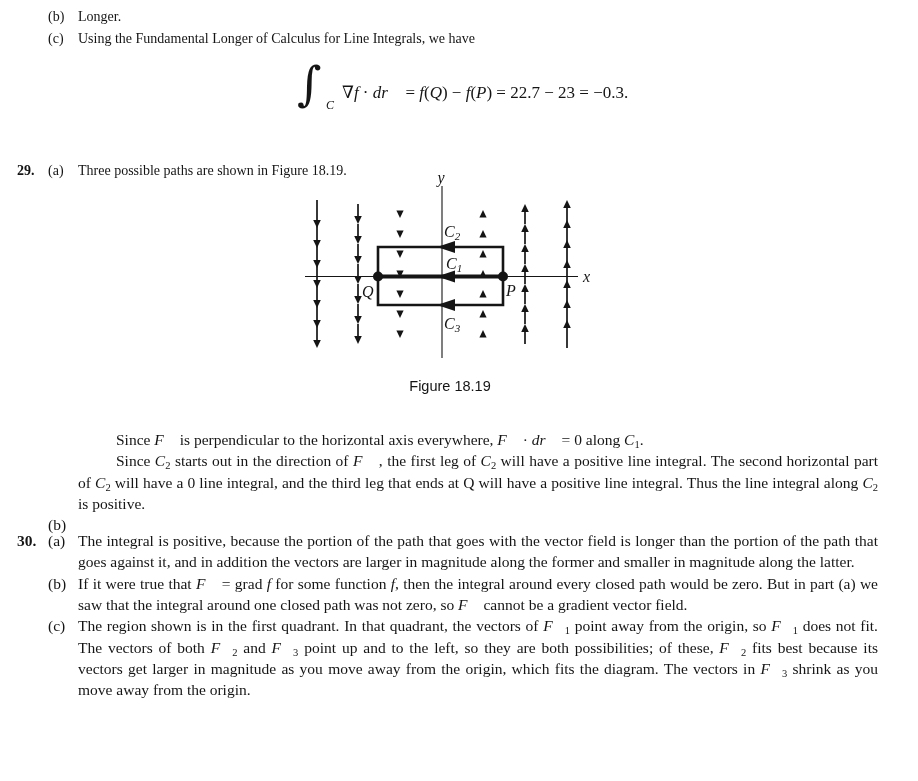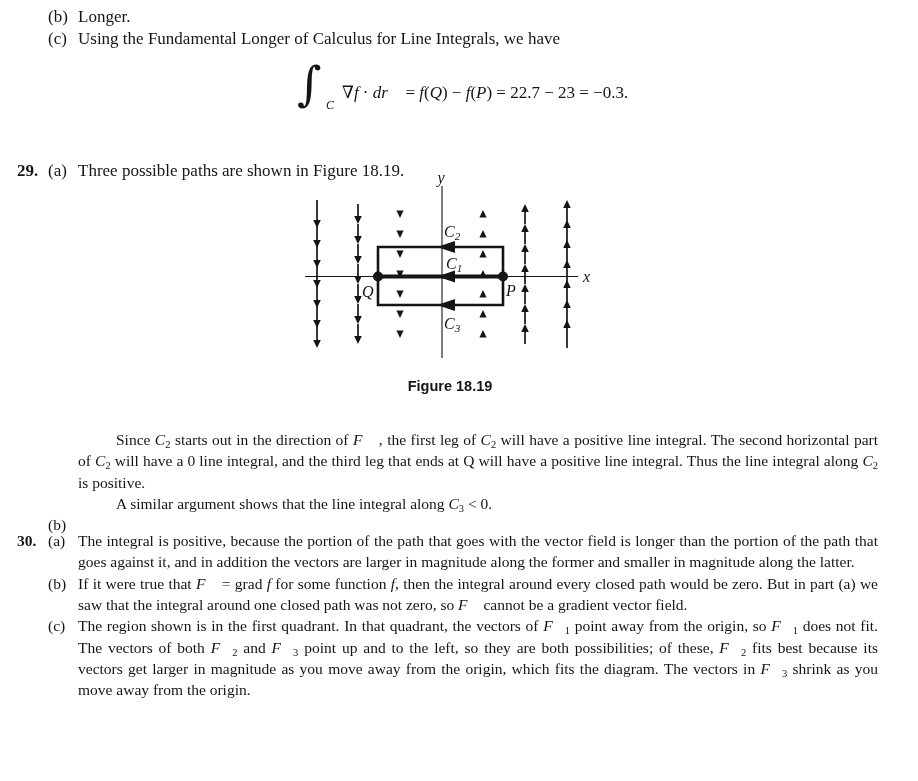--- a/index.html
+++ b/index.html
@@ -2,41 +2,41 @@
 <html><head>
 <meta charset="utf-8">
 <style>
   html,body{margin:0;padding:0;}
   body{
     width:918px;height:781px;background:#ffffff;color:#151515;
     font-family:"Liberation Serif","DejaVu Serif",serif;
     position:relative;overflow:hidden;
   }
   .abs{position:absolute;}
-  .txt{font-size:17px;line-height:21px;}
+  .txt{font-size:14px;line-height:21px;}
   i{font-style:italic;}
   sub{font-size:68%;line-height:0;vertical-align:-0.25em;}
   .lbl{display:inline-block;width:30px;}
   .num{display:inline-block;width:31px;font-weight:bold;margin-top:32px;}
   
   #line-b{left:48px;top:6px;}
   #line-c{left:48px;top:28px;}
   
   #formula{left:297px;top:55px;display:flex;align-items:center;height:58px;}
   #int-wrap{position:relative;width:30px;height:58px;}
   #int-sign{font-size:47px;font-style:italic;line-height:58px;display:block;
             font-family:"DejaVu Serif","Liberation Serif",serif;}
   #int-sub{position:absolute;right:-7px;bottom:0px;font-size:12px;font-style:italic;}
   #formula-body{margin-left:15px;font-size:17px;white-space:nowrap;margin-top:16px;}
   
   #item29-line{left:17px;top:128px;}
   
   #figure-box{left:295px;top:172px;width:317px;height:190px;}
   #figure-caption{left:295px;top:378px;width:310px;text-align:center;
-    font-family:"Liberation Sans","DejaVu Sans",sans-serif;font-weight:bold;font-size:14.5px;}
+    font-family:"Liberation Sans","DejaVu Sans",sans-serif;font-weight:normal;font-size:14.5px;}
   svg{display:block;}
   svg text{font-family:"Liberation Serif","DejaVu Serif",serif;}
   
   #flow{left:17px;top:429px;width:861px;font-size:15.5px;line-height:21.3px;}
   .expl{margin-left:61px;width:800px;text-align:justify;}
   .indent{text-indent:38px;}
   .part{position:relative;padding-left:61px;width:800px;text-align:justify;}
   .part .plabel{position:absolute;left:31px;top:0;}
   .part .pnum{position:absolute;left:0;top:0;font-weight:bold;}
   #item30{margin-top:16px;}
@@ -150,22 +150,22 @@
       <circle cx="503" cy="276.5" r="5" fill="#151515"></circle>
       <text x="506" y="296" font-size="16" font-style="italic" fill="#151515">P</text>
       <text x="444" y="237" font-size="16" font-style="italic" fill="#151515">C<tspan font-size="11" dy="3">2</tspan></text>
       <text x="446" y="269" font-size="16" font-style="italic" fill="#151515">C<tspan font-size="11" dy="3">1</tspan></text>
       <text x="444" y="329" font-size="16" font-style="italic" fill="#151515">C<tspan font-size="11" dy="3">3</tspan></text>
     </svg>
 </div>
 <div class="abs" id="figure-caption">Figure 18.19</div>
 
 <div class="abs" id="flow">
+  <div class="expl indent">Since <i>F⃗</i> is perpendicular to the horizontal axis everywhere, <i>F⃗</i> · <i>dr⃗</i> = 0 along <i>C</i><sub>1</sub>.</div>
   <div class="expl indent">Since <i>C</i><sub>2</sub> starts out in the direction of <i>F⃗</i> , the first leg of <i>C</i><sub>2</sub> will have a positive line integral. The second horizontal part of <i>C</i><sub>2</sub> will have a 0 line integral, and the third leg that ends at Q will have a positive line integral. Thus the line integral along <i>C</i><sub>2</sub> is positive.</div>
-  <div class="expl indent">A similar argument shows that the line integral along <i>C</i><sub>3</sub> &lt; 0.</div>
 
   <div class="part">
     <span class="plabel">(b)</span>
   </div>
 
   <div id="item30">
     <div class="part">
       <span class="pnum">30.</span>
       <span class="plabel">(a)</span>
       <span>The integral is positive, because the portion of the path that goes with the vector field is longer than the portion of the path that goes against it, and in addition the vectors are larger in magnitude along the former and smaller in magnitude along the latter.</span>

